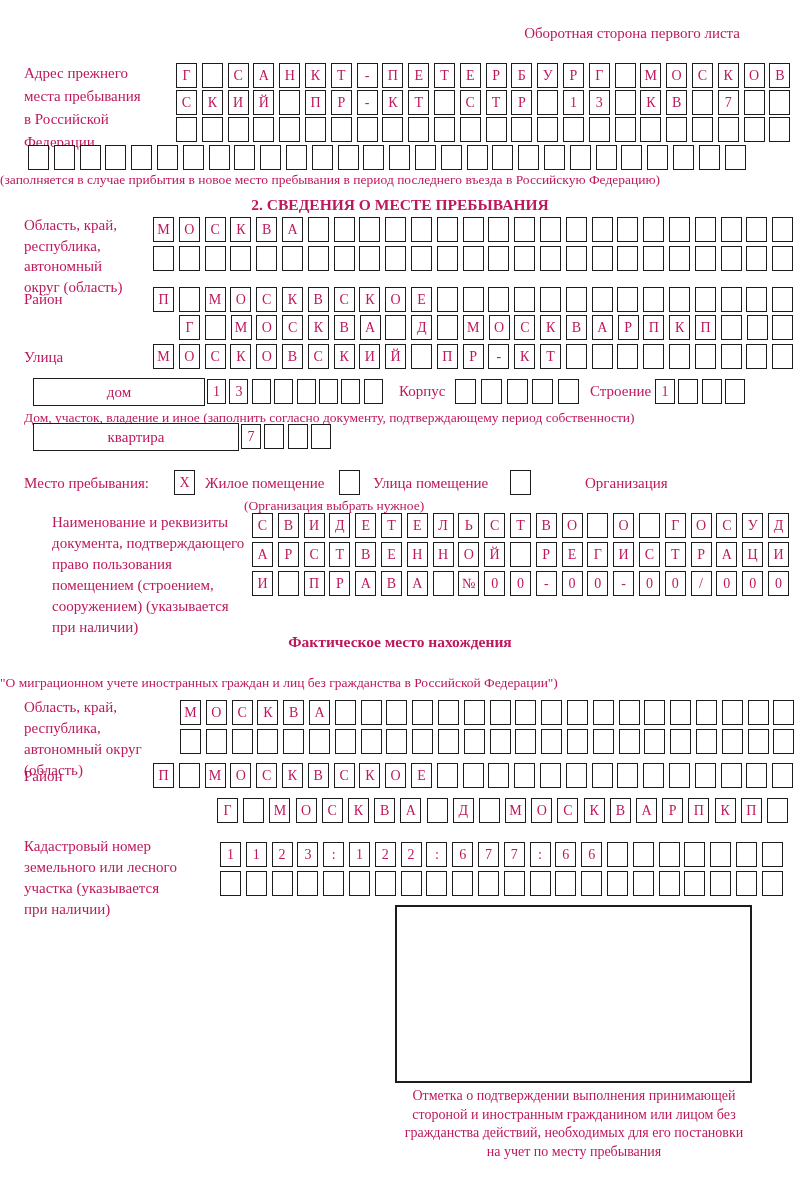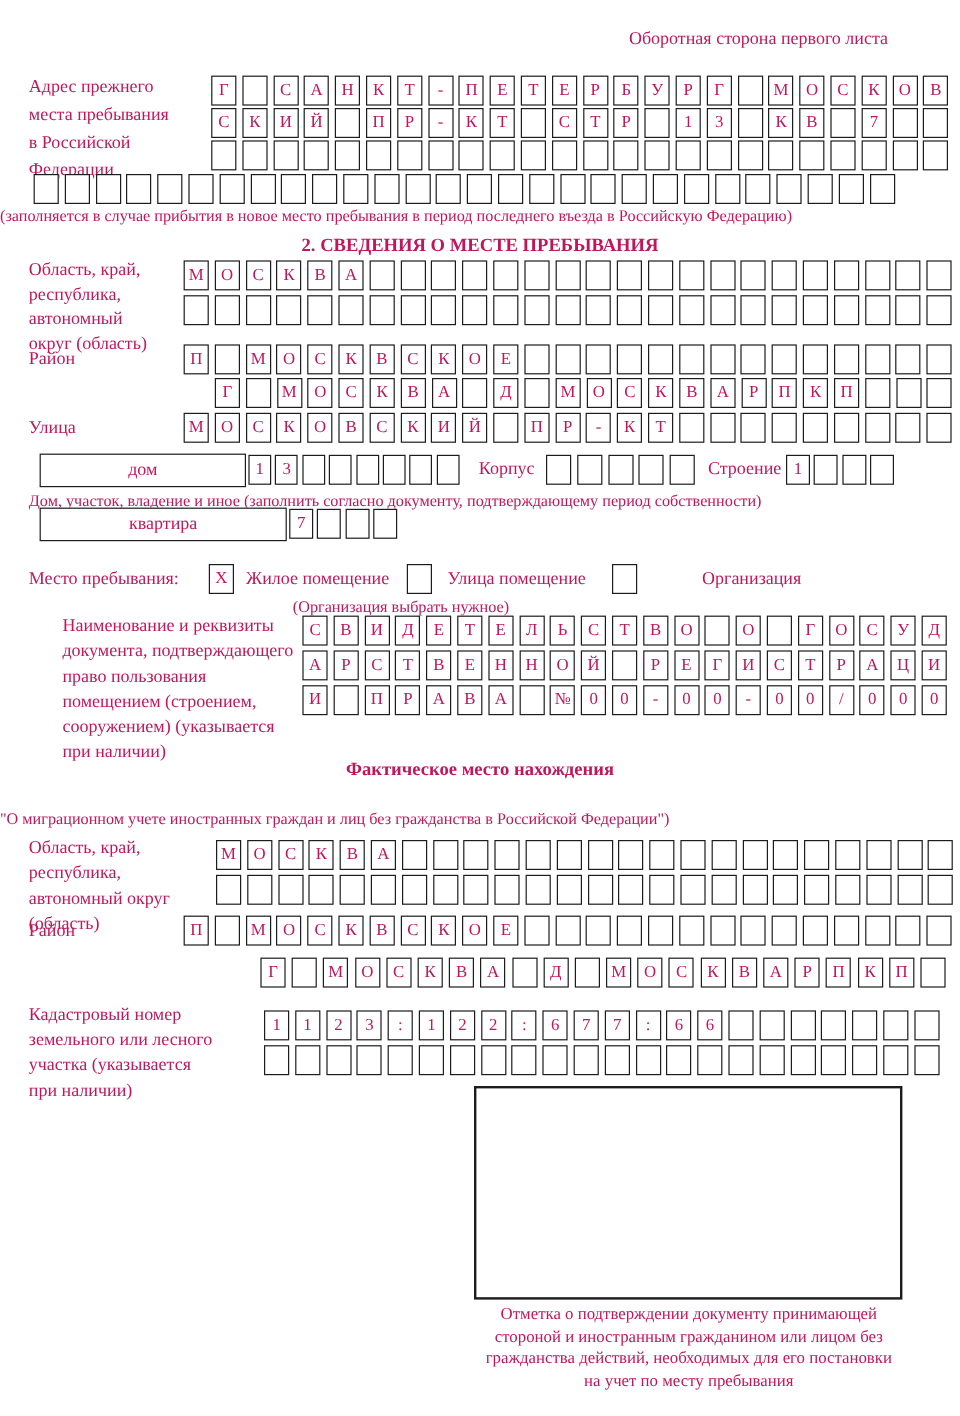--- a/index.html
+++ b/index.html
@@ -600,18 +600,18 @@
       <span class="cell"></span>
       <span class="cell"></span>
       <span class="cell"></span>
       <span class="cell"></span>
       <span class="cell"></span>
       <span class="cell"></span>
       <span class="cell"></span>
     </div>
 
   <div class="stamp"></div>
-  <div class="stamp-note">Отметка о подтверждении документу принимающей
+  <div class="stamp-note">Отметка о подтверждении выполнения принимающей
 стороной и иностранным гражданином или лицом без
 гражданства действий, необходимых для его постановки
 на учет по месту пребывания</div>
 
 </div>
 
 </body></html>

